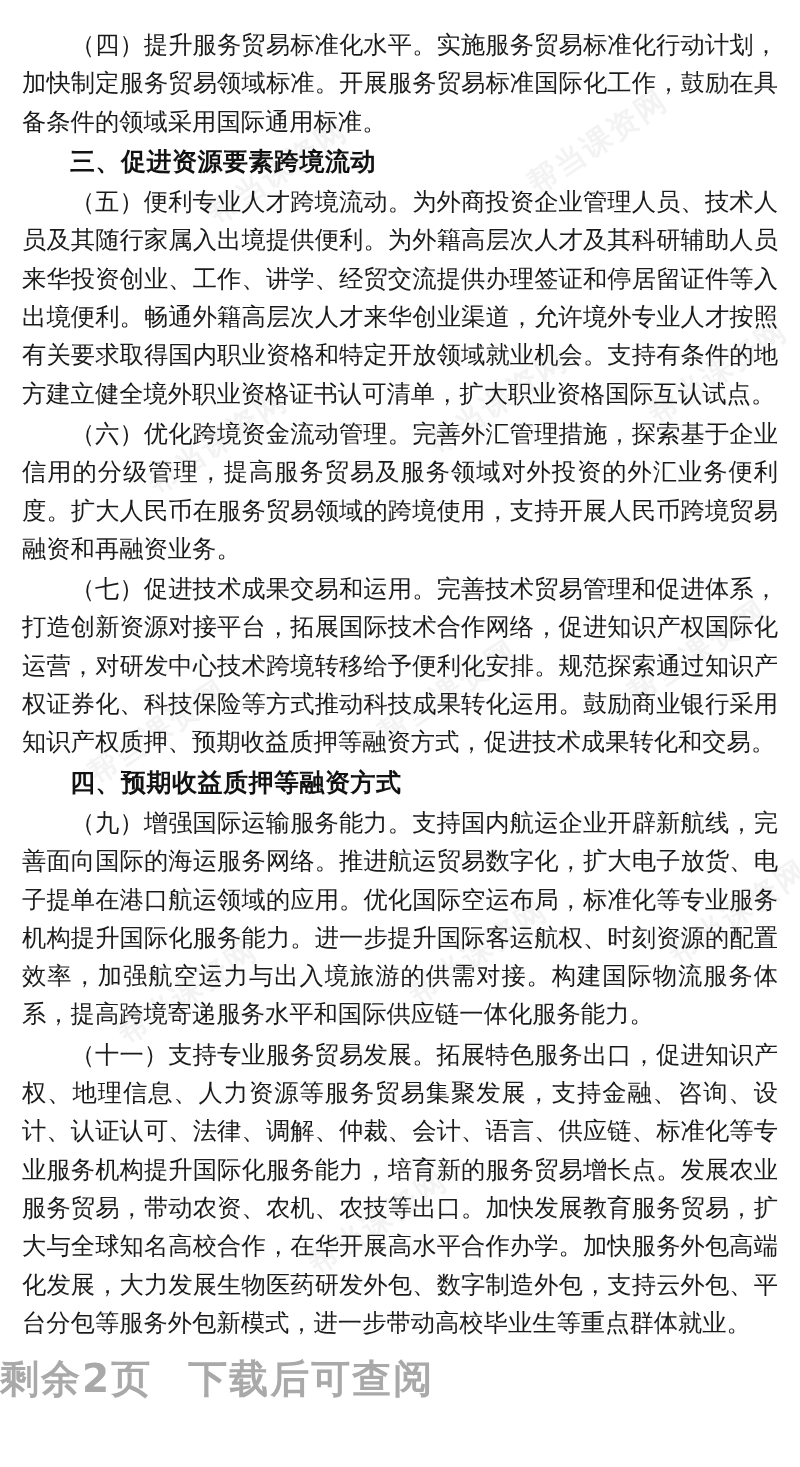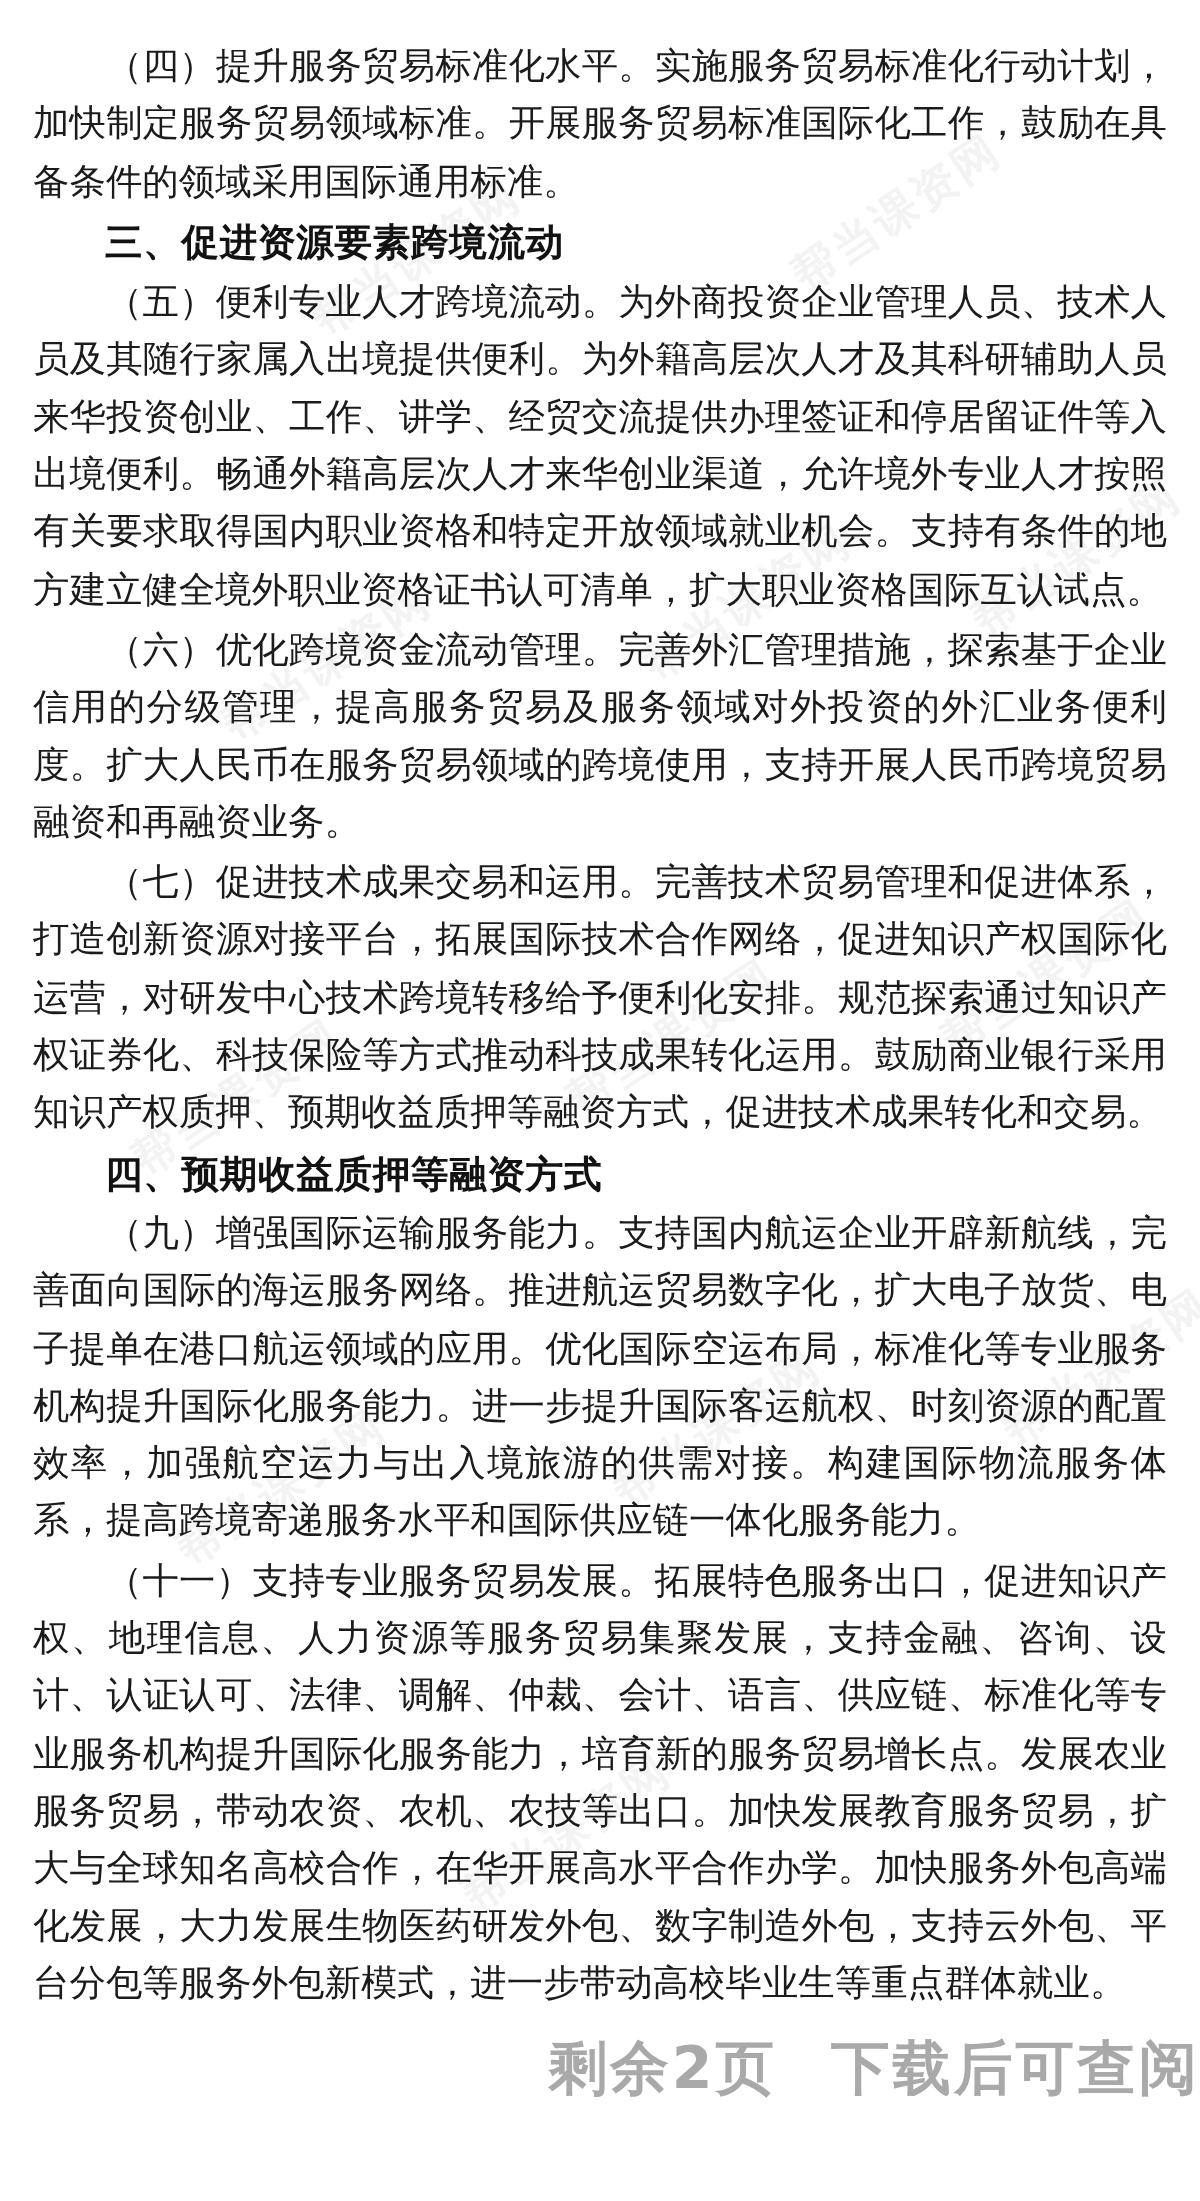--- a/index.html
+++ b/index.html
@@ -68,21 +68,21 @@
     letter-spacing: 0.5px;
   }
 
   
   .footer-notice {
     position: absolute;
     left: 0;
     right: 0;
     top: 1352px;
     z-index: 3;
-    text-align: right;
+    text-align: left;
     color: #a9a9a9;
     font-size: 39px;
     font-weight: bold;
     letter-spacing: 2px;
     font-family: "DejaVu Sans", "Liberation Sans", sans-serif;
   }
   .footer-notice .seg { display: inline-block; }
   .footer-notice .gap { display: inline-block; width: 36px; }
 </style>
 </head>

